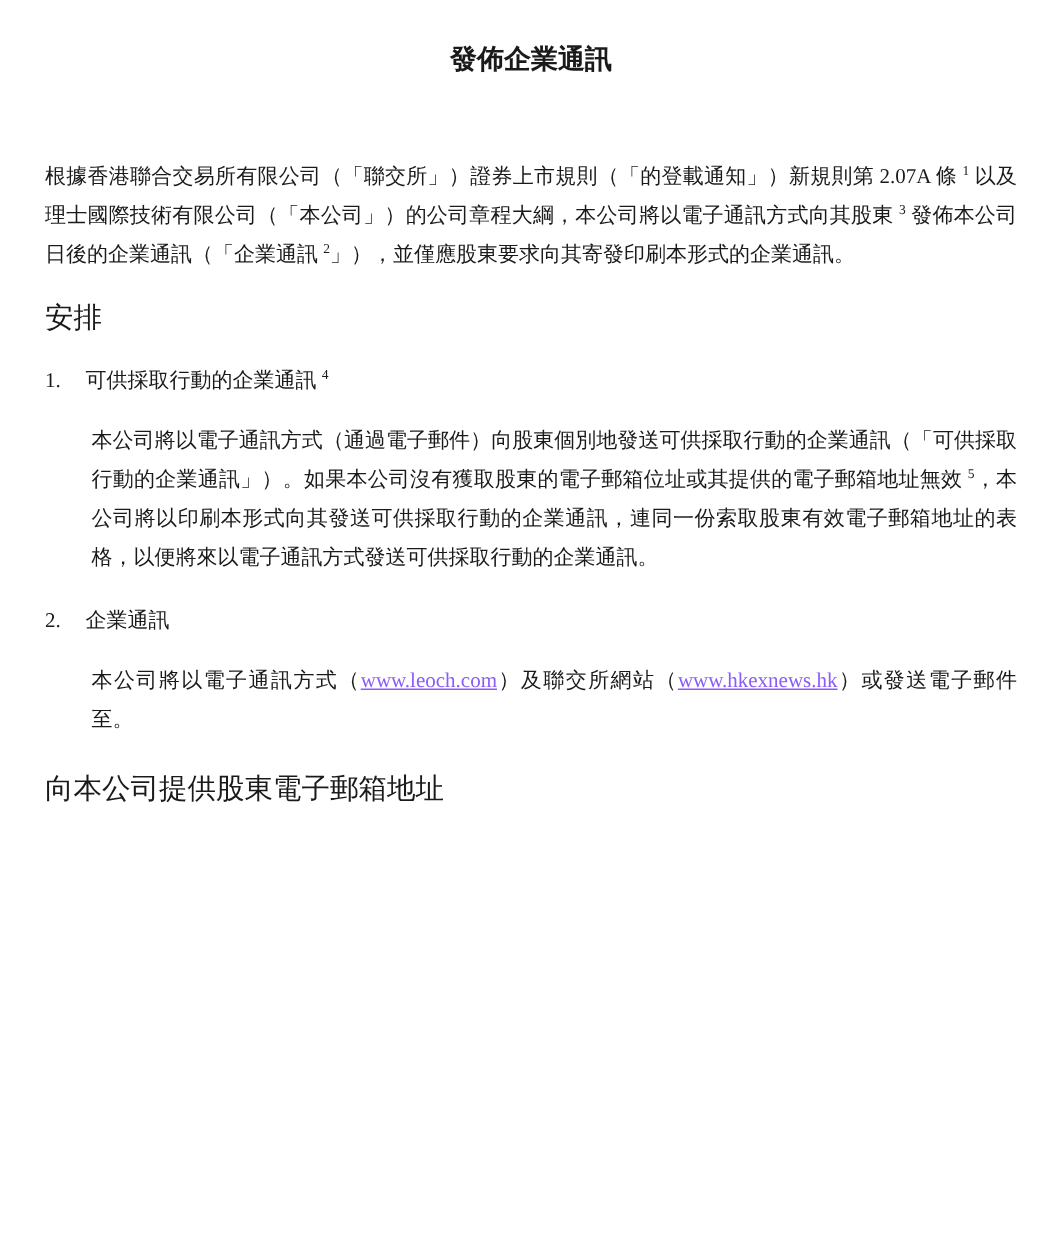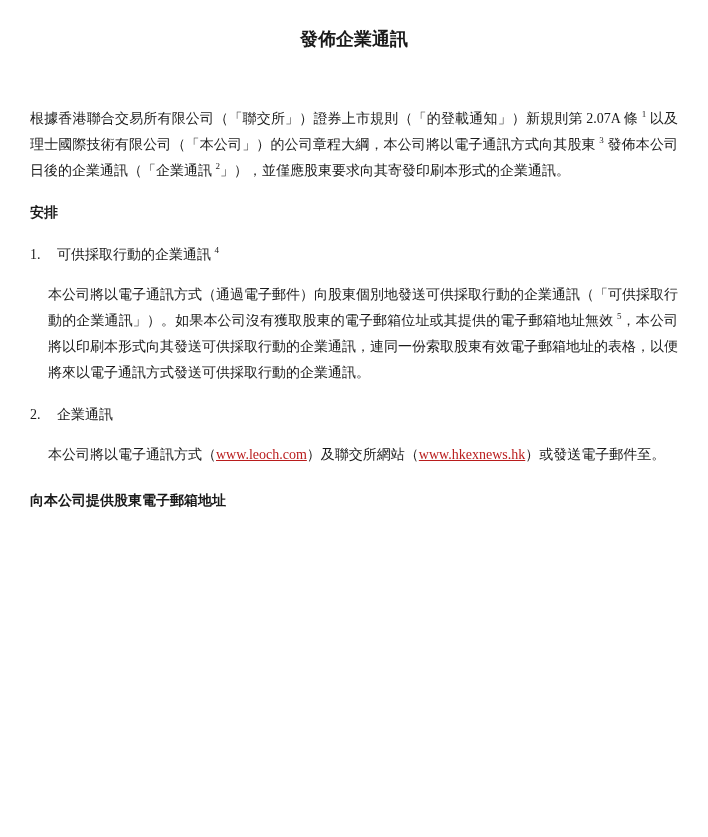--- a/index.html
+++ b/index.html
@@ -26,45 +26,45 @@
     line-height: 22px;
     margin: 0 0 56px 0;
   }
   .para {
     font-size: 14px;
     line-height: 26px;
     text-align: justify;
     margin: 0 0 16px 0;
   }
   .heading {
-    font-size: 14px;
+    font-size: 19px;
     line-height: 26px;
-    font-weight: bold;
+    font-weight: normal;
     margin: 0 0 16px 0;
   }
   .mt-lg { margin-top: 20px; }
   .list-item {
     display: flex;
     font-size: 14px;
     line-height: 26px;
     margin: 0 0 14px 0;
   }
   .list-num {
     flex: none;
     width: 27px;
   }
   .li-text { flex: 1; }
-  .indent { margin-left: 18px; }
+  .indent { margin-left: 31px; }
   sup {
     font-size: 9px;
     line-height: 0;
     vertical-align: super;
   }
   a {
-    color: #b91c1c;
+    color: #8b5cf6;
     text-decoration: underline;
     cursor: pointer;
   }
   .b { font-weight: normal; }
 </style>
 </head>
 <body>
 
 <div class="page">
   <div class="doc-title">發佈企業通訊</div>

